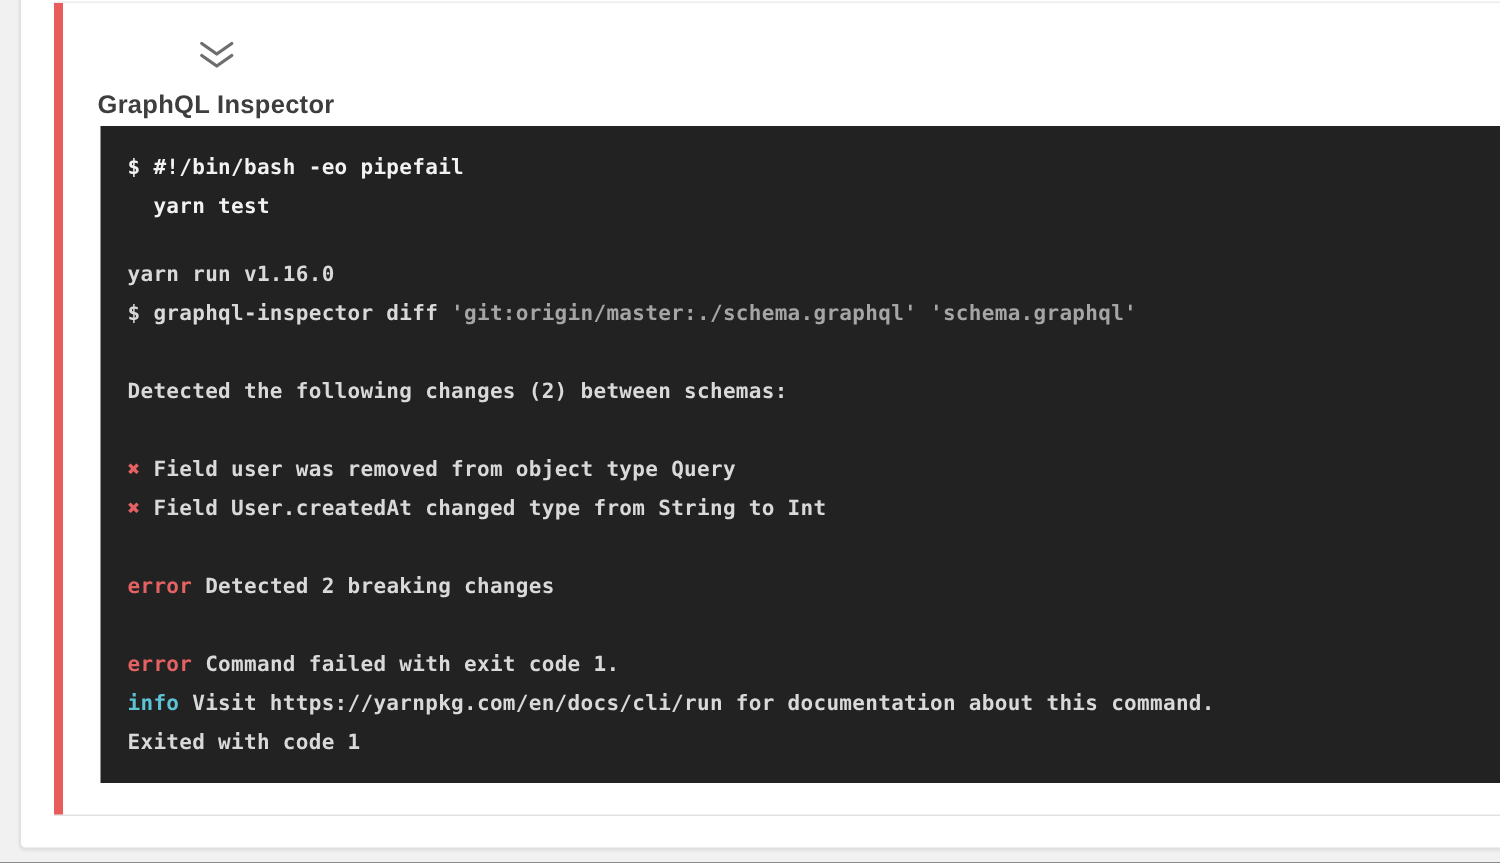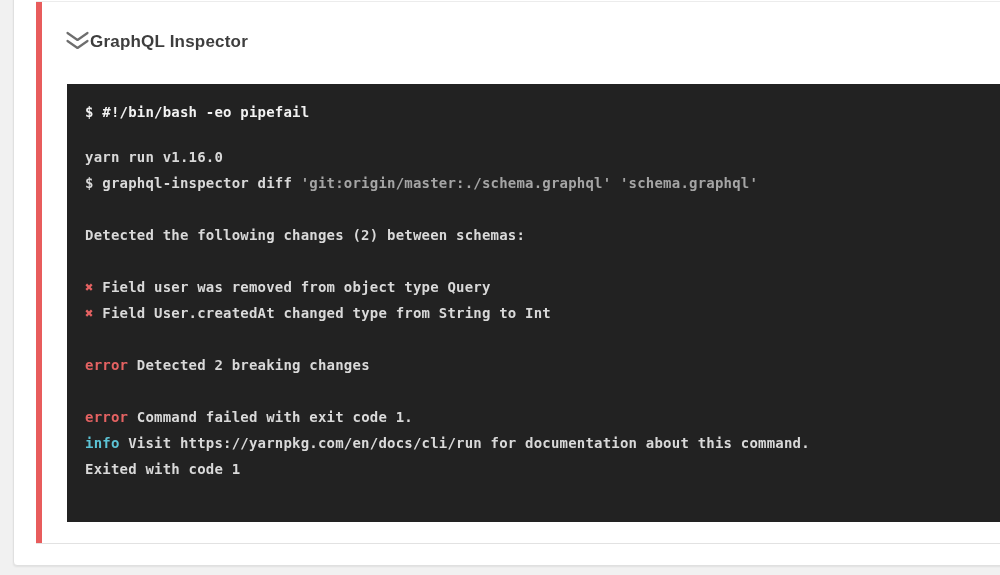--- a/index.html
+++ b/index.html
@@ -40,22 +40,24 @@
     bottom: 0;
     width: 6px;
   }
 
   .step-header {
     position: absolute;
     left: 29px;
     top: 24px;
     height: 26px;
     display: flex;
-    align-items: flex-end;
+    align-items: center;
+    gap: 12px;
     cursor: pointer;
+    flex-direction: column;
   }
   .chevrons { display: inline-flex; align-items: center; }
   .step-title {
     font-size: 17px;
     font-weight: bold;
     color: #3e3e3e;
     letter-spacing: 0.2px;
     white-space: nowrap;
   }
 
@@ -91,17 +93,17 @@
       <span class="chevrons">
         <svg width="25" height="22" viewBox="0 0 25 22" fill="none" stroke-width="2.2" stroke-linecap="round" stroke-linejoin="round" stroke="#6e6e6e">
           <polyline points="2.5,3 12.5,10 22.5,3"></polyline>
           <polyline points="2.5,11 12.5,18 22.5,11"></polyline>
         </svg>
       </span>
       <span class="step-title" style="color: rgb(62, 62, 62);">GraphQL Inspector</span>
     </div>
 
     <div class="terminal" style="background: rgb(34, 34, 34);">
-      <pre class="cmd-block" style="color: rgb(242, 242, 242);"><div class="tl">$ #!/bin/bash -eo pipefail</div></pre>
+      <pre class="cmd-block" style="color: rgb(242, 242, 242);"><div class="tl">$ #!/bin/bash -eo pipefail</div><div class="tl">  yarn test</div></pre>
       <pre class="out-block"><div class="tl"><span style="color: rgb(217, 217, 217);">yarn run v1.16.0</span></div><div class="tl"><span style="color: rgb(217, 217, 217);">$ graphql-inspector diff </span><span style="color: rgb(165, 165, 165);">'git:origin/master:./schema.graphql' 'schema.graphql'</span></div><div class="tl">&nbsp;</div><div class="tl"><span style="color: rgb(217, 217, 217);">Detected the following changes (2) between schemas:</span></div><div class="tl">&nbsp;</div><div class="tl"><span style="color: rgb(228, 98, 98);">✖</span><span style="color: rgb(217, 217, 217);"> Field user was removed from object type Query</span></div><div class="tl"><span style="color: rgb(228, 98, 98);">✖</span><span style="color: rgb(217, 217, 217);"> Field User.createdAt changed type from String to Int</span></div><div class="tl">&nbsp;</div><div class="tl"><span style="color: rgb(228, 98, 98);">error</span><span style="color: rgb(217, 217, 217);"> Detected 2 breaking changes</span></div><div class="tl">&nbsp;</div><div class="tl"><span style="color: rgb(228, 98, 98);">error</span><span style="color: rgb(217, 217, 217);"> Command failed with exit code 1.</span></div><div class="tl"><span style="color: rgb(92, 195, 213);">info</span><span style="color: rgb(217, 217, 217);"> Visit https://yarnpkg.com/en/docs/cli/run for documentation about this command.</span></div><div class="tl"><span style="color: rgb(217, 217, 217);">Exited with code 1</span></div></pre>
     </div>
   </div>
 </div>
 
 </body></html>

